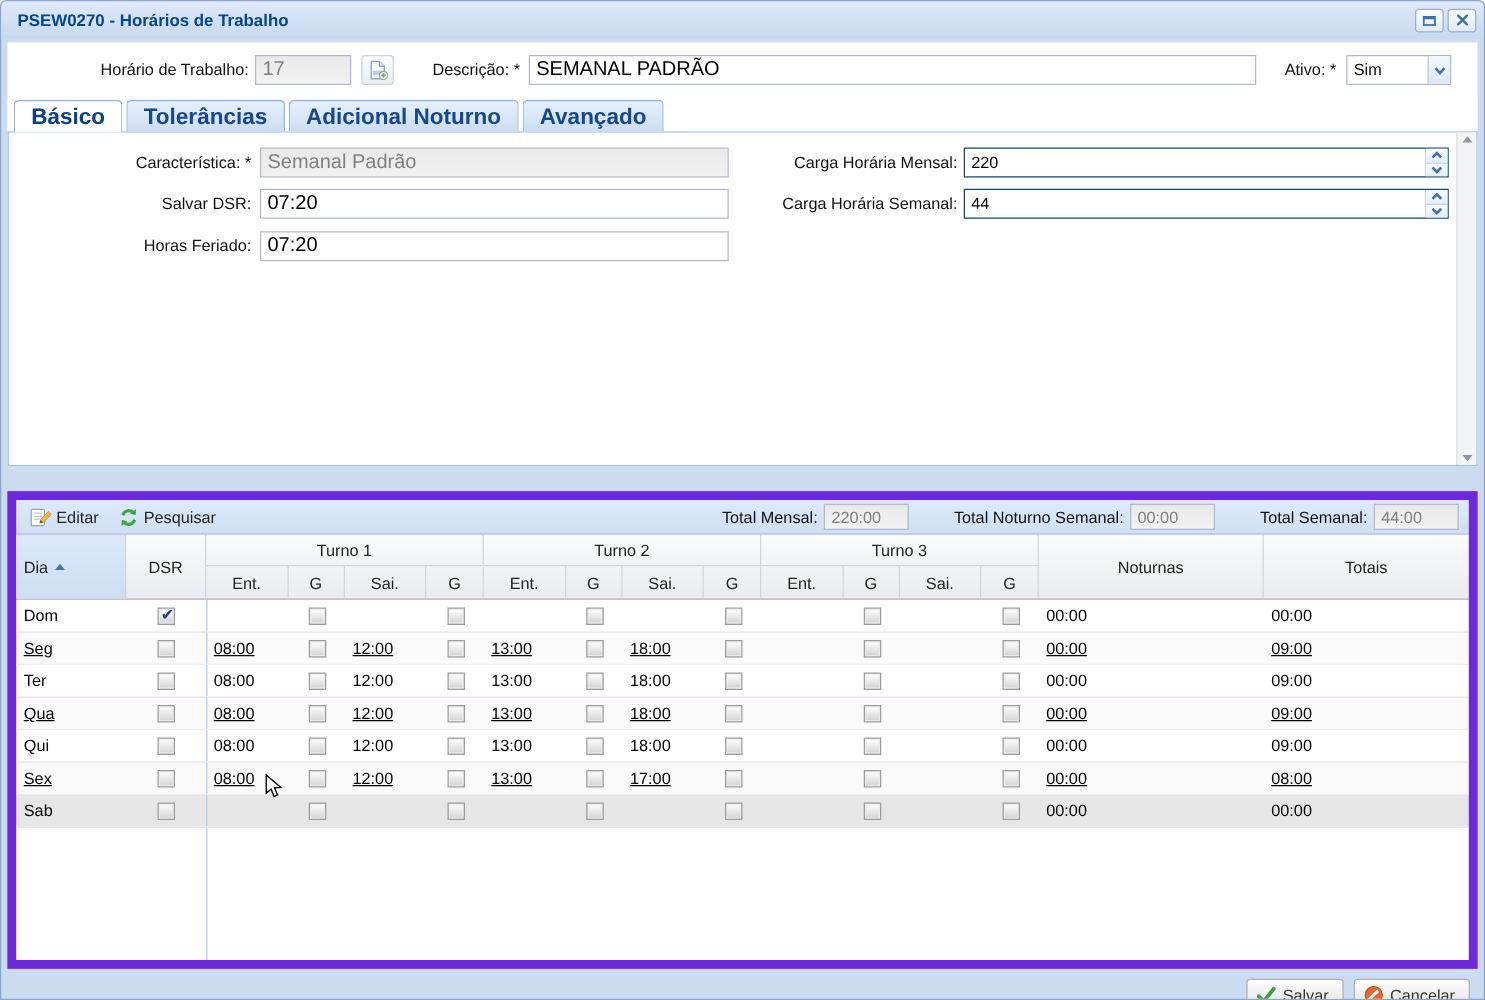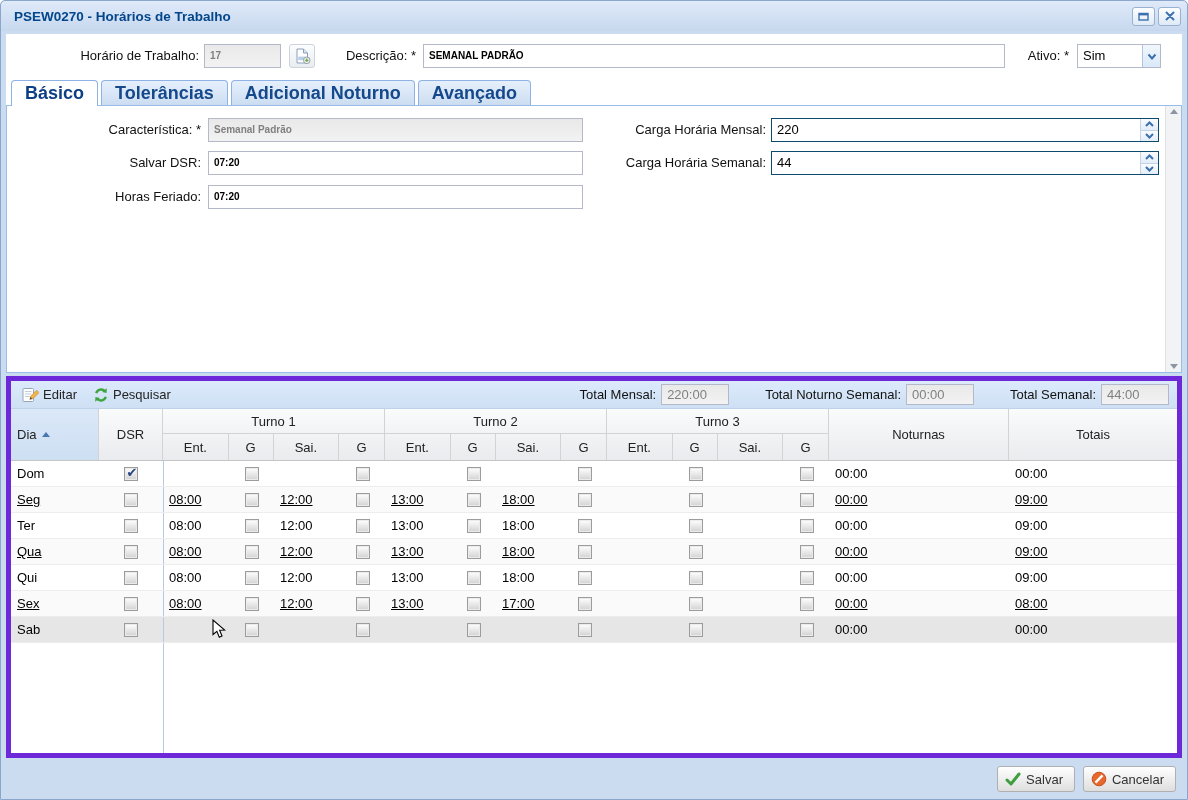--- a/index.html
+++ b/index.html
@@ -9,21 +9,21 @@
   
   .titlebar { height:30px; background:linear-gradient(#dfeafa,#c7d8ee); display:flex; align-items:center; padding:0 6px 0 13px; border-radius:5px 5px 0 0; }
   .title { font-size:13.5px; font-weight:bold; color:#04468c; }
   .tools { margin-left:auto; display:flex; gap:3px; }
   .wbtn { width:23px; height:19px; border:1px solid #98b1d1; border-radius:3px; background:linear-gradient(#fdfeff,#dfeaf7); display:flex; align-items:center; justify-content:center; cursor:pointer; }
 
   
   .white-block { margin:3px 5px 0 5px; background:#fff; }
   .top-form { position:relative; height:44px; font-size:13px; }
   .lbl { position:absolute; text-align:right; color:#111; font-size:13px; line-height:16px; }
-  .fld { position:absolute; height:24px; line-height:22px; border:1px solid #b5b8c8; background:#fff; padding:0 5px; font-size:10px; color:#000; overflow:hidden; white-space:nowrap;font-weight:bold; }
+  .fld { position:absolute; height:24px; line-height:22px; border:1px solid #b5b8c8; background:#fff; padding:0 5px; font-size:16px; color:#000; overflow:hidden; white-space:nowrap; }
   .fld.disabled { background:linear-gradient(#e9e9e9,#f2f2f2); color:#808080; }
   .iconbtn { position:absolute; width:26px; height:24px; border:1px solid #cdd3da; border-radius:3px; background:linear-gradient(#fcfdfe,#e9edf1); display:flex; align-items:center; justify-content:center; cursor:pointer; }
   .combo { position:absolute; height:24px; border:1px solid #b5b8c8; background:#fff; display:flex; }
   .combo .val { flex:1; line-height:22px; padding:0 5px; font-size:13px; }
   .trigger { width:18px; border-left:1px solid #b5c6dc; background:linear-gradient(#f2f7fd,#d9e8f8); display:flex; align-items:center; justify-content:center; cursor:pointer; }
 
   
   .tabbar { position:relative; z-index:2; height:27px; display:flex; gap:3px; padding:2px 0 0 5px; background:#fff; }
   .tab { border:1px solid #8db2e3; border-bottom:none; border-radius:4px 4px 0 0; padding:0 13px; display:flex; align-items:center; font-weight:bold; color:#15498b; font-size:18px; background:linear-gradient(#e6f0fd,#ccddf1); cursor:pointer; }
   .tab.active { background:#fff; margin-bottom:-1px; color:#0d3f85; }
@@ -33,21 +33,21 @@
   .spin { position:absolute; height:24px; border:1px solid #0c4a6e; background:#fff; display:flex; }
   .spin .val { flex:1; line-height:22px; padding:0 5px; font-size:13px; }
   .spincol { width:18px; border-left:1px solid #c3d2e4; display:flex; flex-direction:column; }
   .spinbtn { flex:1; background:linear-gradient(#fafcfe,#e3edf8); display:flex; align-items:center; justify-content:center; cursor:pointer; }
   .spinbtn + .spinbtn { border-top:1px solid #c3d2e4; }
   .vscroll { position:absolute; right:0; top:0; bottom:0; width:16px; background:#f2f3f4; border-left:1px solid #e0e0e0; display:flex; flex-direction:column; justify-content:space-between; align-items:center; padding:3px 0; }
   .tri-up { width:0; height:0; border-left:4px solid transparent; border-right:4px solid transparent; border-bottom:5px solid #8b95a3; }
   .tri-down { width:0; height:0; border-left:4px solid transparent; border-right:4px solid transparent; border-top:5px solid #8b95a3; }
 
   
-  .gridpanel { margin:3px 5px 0 5px; height:382px; border:5px solid #6d28d9; background:#d946ef; display:flex; flex-direction:column; }
+  .gridpanel { margin:20px 5px 0 5px; height:382px; border:7px solid #6d28d9; background:#d946ef; display:flex; flex-direction:column; }
   .gtoolbar { height:28px; background:linear-gradient(#dceafc,#cfe0f4); border-bottom:1px solid #bed2ea; display:flex; align-items:center; padding:0 8px 0 6px; font-size:13px; }
   .tbtn { display:flex; align-items:center; gap:4px; padding:2px 5px; border-radius:3px; color:#222; cursor:pointer; }
   .tlabel { color:#111; margin-left:36px; }
   .tfld { width:68px; height:21px; line-height:19px; margin-left:5px; border:1px solid #b5b8c8; background:linear-gradient(#e9e9e9,#f2f2f2); color:#808080; font-size:13px; padding:0 5px; }
   .tspacer { margin-left:auto; }
 
   .ghead { display:flex; height:52px; border-bottom:1px solid #c5c5c5; background:linear-gradient(#fafbfb,#e9ebee); font-size:13px; color:#222; flex:none; }
   .gh-cell { display:flex; align-items:center; border-right:1px solid #d3d3d3; }
   .gh-dia { width:88px; padding-left:6px; background:linear-gradient(#dbe8f8,#cddff3); gap:5px; }
   .gh-dsr { width:64px; justify-content:center; }

